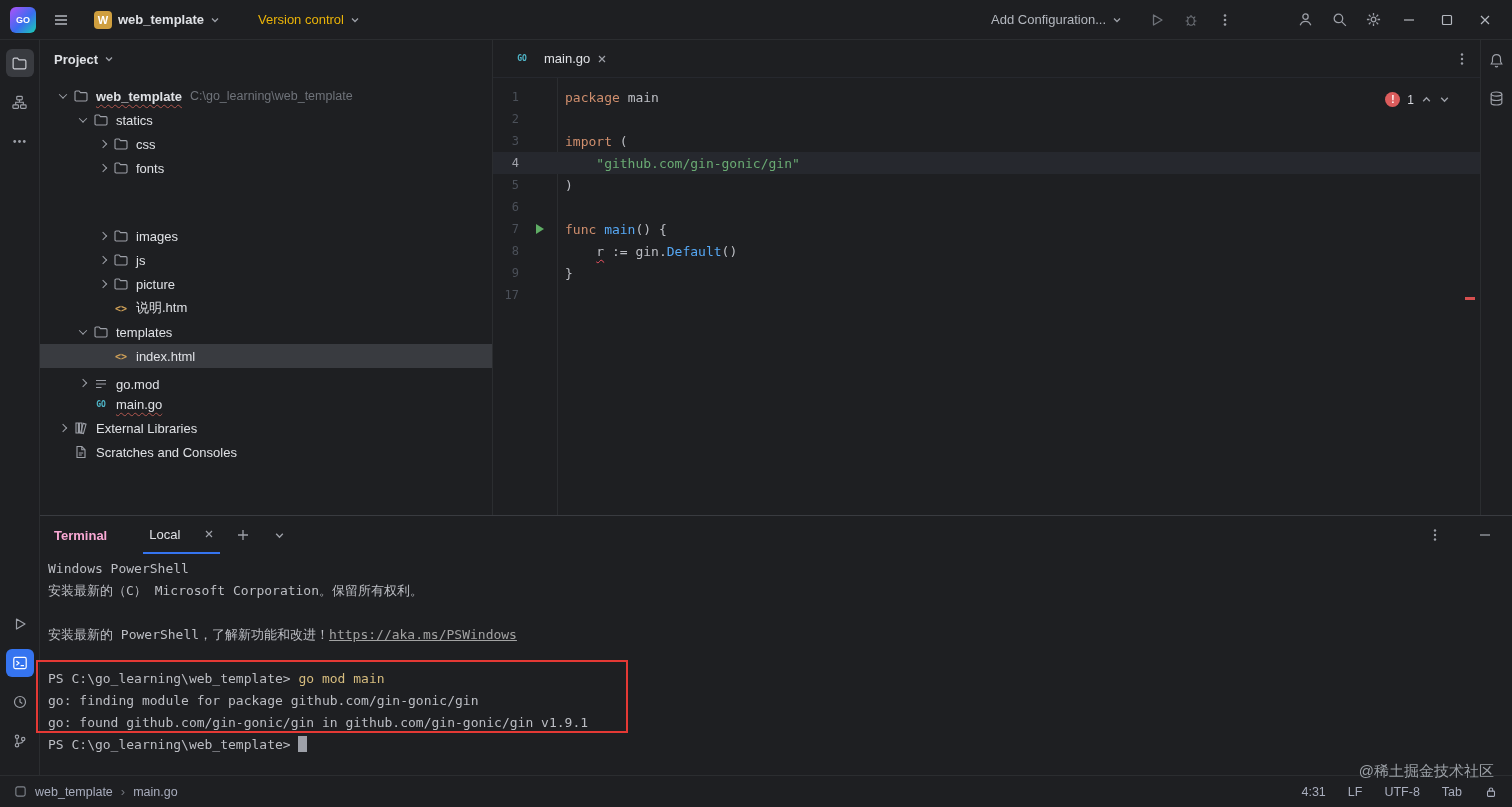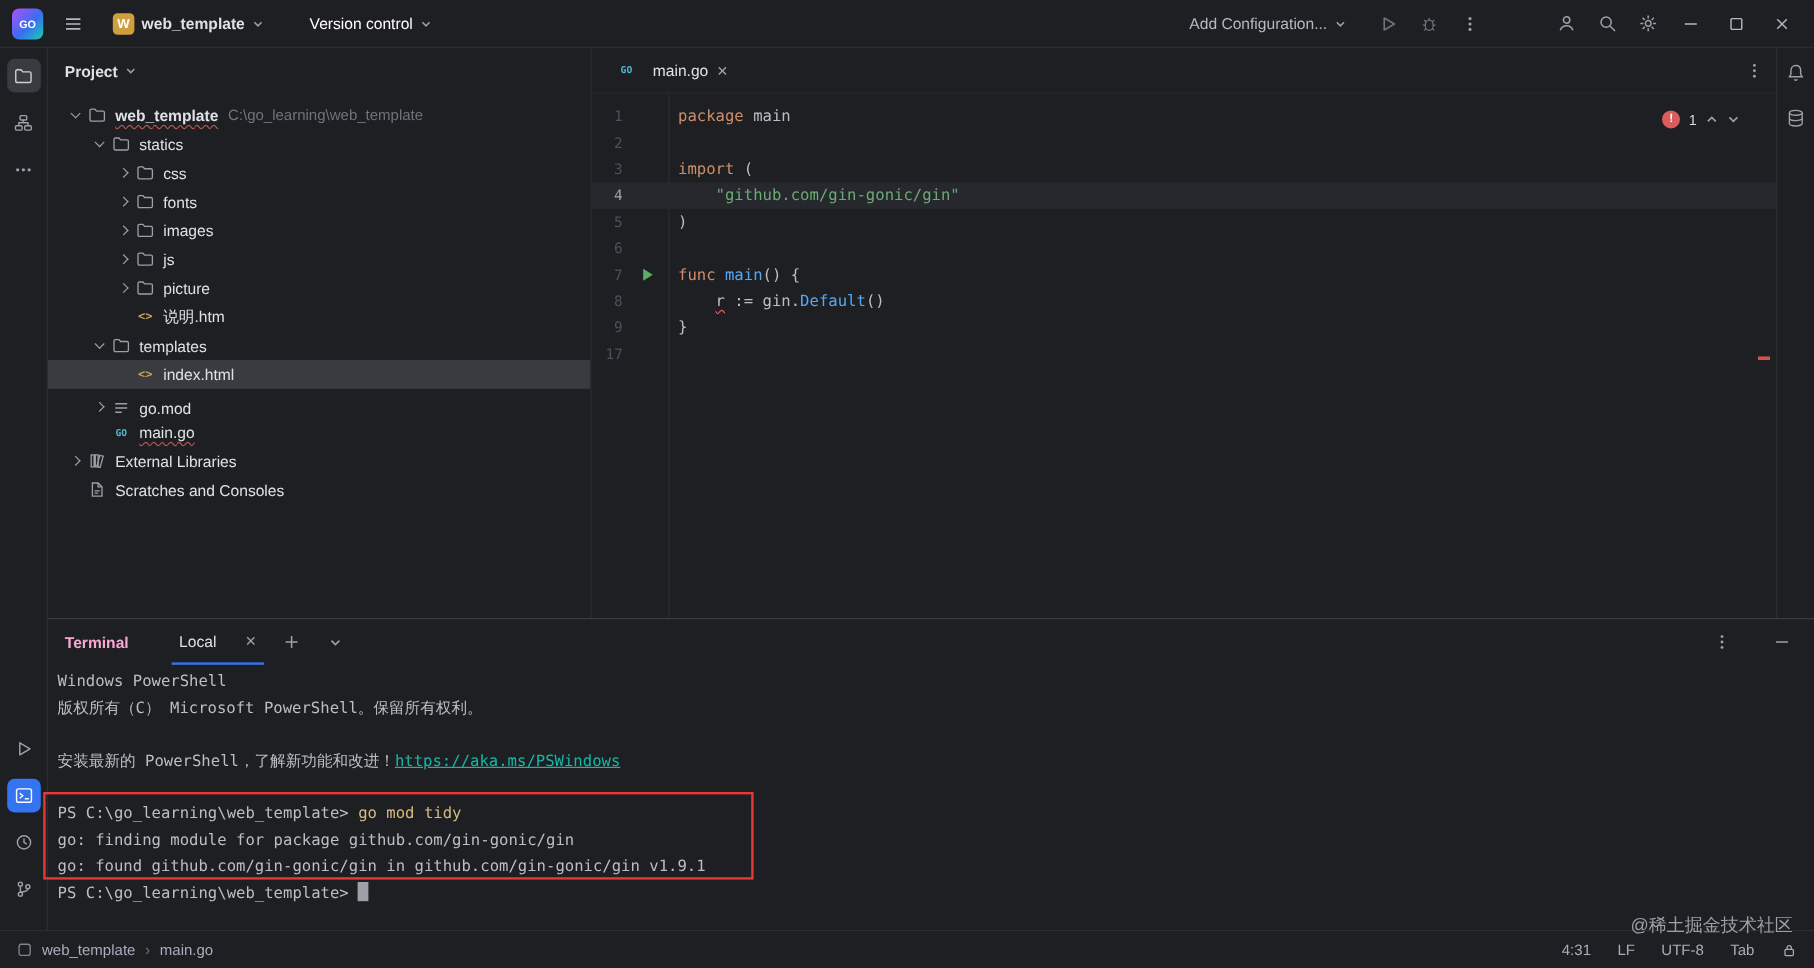--- a/index.html
+++ b/index.html
@@ -15,21 +15,21 @@
     display:flex; align-items:center; padding:0 10px; border-bottom:1px solid #2b2d30; background:#1e1f22; }
   .logo { width:26px; height:26px; border-radius:6px; flex:none;
     background:linear-gradient(135deg,#b051f9 0%,#3a6df0 55%,#18d1b2 100%);
     display:flex; align-items:center; justify-content:center;
     font-size:9px; font-weight:bold; color:#fff; margin-right:10px; cursor:pointer; }
   .tb-icon { width:30px; height:30px; border-radius:6px; display:flex; align-items:center; justify-content:center; cursor:pointer; flex:none; }
   .proj-sel, .vcs-sel { display:flex; align-items:center; gap:6px; padding:4px 8px; border-radius:6px; cursor:pointer; margin-left:10px; }
   .w-badge { width:18px; height:18px; border-radius:4px; background:#cf9f3f; color:#fff;
     font-size:11px; font-weight:bold; display:flex; align-items:center; justify-content:center; }
   .proj-name { font-weight:600; color:#dfe1e5; }
-  .vcs-sel { color:#ffffff; margin-left:22px; }
+  .vcs-sel { color:#eab308; margin-left:22px; }
   .tb-right { margin-left:auto; display:flex; align-items:center; gap:4px; }
   .addcfg { display:flex; align-items:center; gap:6px; color:#b4b8bf; padding:4px 8px; border-radius:6px; cursor:pointer; margin-right:8px; }
   .win-ctl { width:34px; height:30px; display:flex; align-items:center; justify-content:center; cursor:pointer; }
   .tb-group-gap { width:42px; }
 
   
   .activity-bar { position:absolute; left:0; top:40px; width:40px; height:735px;
     display:flex; flex-direction:column; align-items:center; padding:9px 0;
     border-right:1px solid #2b2d30; background:#1e1f22; }
   .ab-icon { width:28px; height:28px; border-radius:6px; display:flex; align-items:center;
@@ -86,21 +86,21 @@
   
   .terminal-panel { position:absolute; left:40px; top:515px; width:1472px; height:260px; border-top:1px solid #393b40; background:#1e1f22; }
   .term-header { height:38px; display:flex; align-items:center; padding:0 14px; }
   .term-title { font-weight:600; color:#f9a8d4; margin-right:36px; cursor:pointer; }
   .term-tab { height:38px; display:flex; align-items:center; gap:24px; padding:0 6px; border-bottom:2px solid #3574f0; color:#dfe1e5; cursor:pointer; }
   .term-tab .tab-close { font-size:11px; }
   .term-hicon { width:26px; height:26px; display:flex; align-items:center; justify-content:center; margin-left:10px; cursor:pointer; color:#9da0a8; }
   .term-right { margin-left:auto; display:flex; align-items:center; gap:14px; }
   .term-body { padding:4px 0 0 8px; font-family:"DejaVu Sans Mono",monospace; font-size:13px; color:#bcbec4; }
   .t-line { height:22px; line-height:22px; white-space:pre; }
-  .tt-link { color:#14b8a6; text-decoration:underline; cursor:pointer; }
+  .tt-link { color:#a3a3a3; text-decoration:underline; cursor:pointer; }
   .tt-cmd { color:#d6bc7e; }
   .cursor-block { display:inline-block; width:9px; height:16px; background:#9da0a8; vertical-align:-3px; }
   .annotation-box { position:absolute; left:36px; top:660px; width:592px; height:73px; border:2px solid #e53935; z-index:9; pointer-events:none; }
 
   
   .status-bar { position:absolute; left:0; top:775px; width:1512px; height:32px; background:#1e1f22;
     border-top:1px solid #2b2d30; display:flex; align-items:center; padding:0 14px; color:#a8adbd; font-size:12.5px; }
   .crumb { display:flex; align-items:center; gap:8px; cursor:pointer; }
   .crumb-sep { color:#6f737a; font-size:13px; }
   .sb-right { margin-left:auto; display:flex; align-items:center; gap:22px; }
@@ -279,21 +279,21 @@
       </div>
       <div class="tree-row" style="padding-left: 54px;">
         <span class="chev right"></span>
         <span class="ticon">
           <svg viewBox="0 0 16 16" width="16" height="16">
             <path d="M2 4.2c0-.7.5-1.2 1.2-1.2h2.9l1.4 1.6h5.3c.7 0 1.2.5 1.2 1.2v6c0 .7-.5 1.2-1.2 1.2H3.2c-.7 0-1.2-.5-1.2-1.2V4.2z" fill="none" stroke="#9da0a8" stroke-width="1.1"></path>
           </svg>
         </span>
         <span class="tlabel">fonts</span>
       </div>
-      <div class="tree-row" style="padding-left: 54px;">
+      <div class="tree-row" style="padding-left: 54px; margin-top: 44px;">
         <span class="chev right"></span>
         <span class="ticon">
           <svg viewBox="0 0 16 16" width="16" height="16">
             <path d="M2 4.2c0-.7.5-1.2 1.2-1.2h2.9l1.4 1.6h5.3c.7 0 1.2.5 1.2 1.2v6c0 .7-.5 1.2-1.2 1.2H3.2c-.7 0-1.2-.5-1.2-1.2V4.2z" fill="none" stroke="#9da0a8" stroke-width="1.1"></path>
           </svg>
         </span>
         <span class="tlabel">images</span>
       </div>
       <div class="tree-row" style="padding-left: 54px;">
         <span class="chev right"></span>
@@ -518,27 +518,27 @@
       <div class="term-hicon">
         <svg width="14" height="14" viewBox="0 0 14 14">
             <path d="M2 7h10" stroke="#9da0a8" stroke-width="1.3"></path>
           </svg>
       </div>
     </div>
   </div>
   <div class="term-body">
     <div id="term-before">
         <div class="t-line"><span>Windows PowerShell</span></div>
-        <div class="t-line"><span>版权所有（C） Microsoft PowerShell。保留所有权利。</span></div>
+        <div class="t-line"><span>安装最新的（C） Microsoft Corporation。保留所有权利。</span></div>
         <div class="t-line">&nbsp;</div>
         <div class="t-line"><span>安装最新的 PowerShell，了解新功能和改进！</span><span class="tt-link">https://aka.ms/PSWindows</span></div>
         <div class="t-line">&nbsp;</div>
       </div>
     <div id="term-box">
-        <div class="t-line"><span>PS C:\go_learning\web_template&gt; </span><span class="tt-cmd">go mod tidy</span></div>
+        <div class="t-line"><span>PS C:\go_learning\web_template&gt; </span><span class="tt-cmd">go mod main</span></div>
         <div class="t-line"><span>go: finding module for package github.com/gin-gonic/gin</span></div>
         <div class="t-line"><span>go: found github.com/gin-gonic/gin in github.com/gin-gonic/gin v1.9.1</span></div>
       </div>
     <div id="term-prompt">
         <div class="t-line"><span>PS C:\go_learning\web_template&gt; </span><span class="cursor-block"></span></div>
       </div>
   </div>
 </div>
 <div class="annotation-box" style="border-color: rgb(229, 57, 53);"></div>
 

